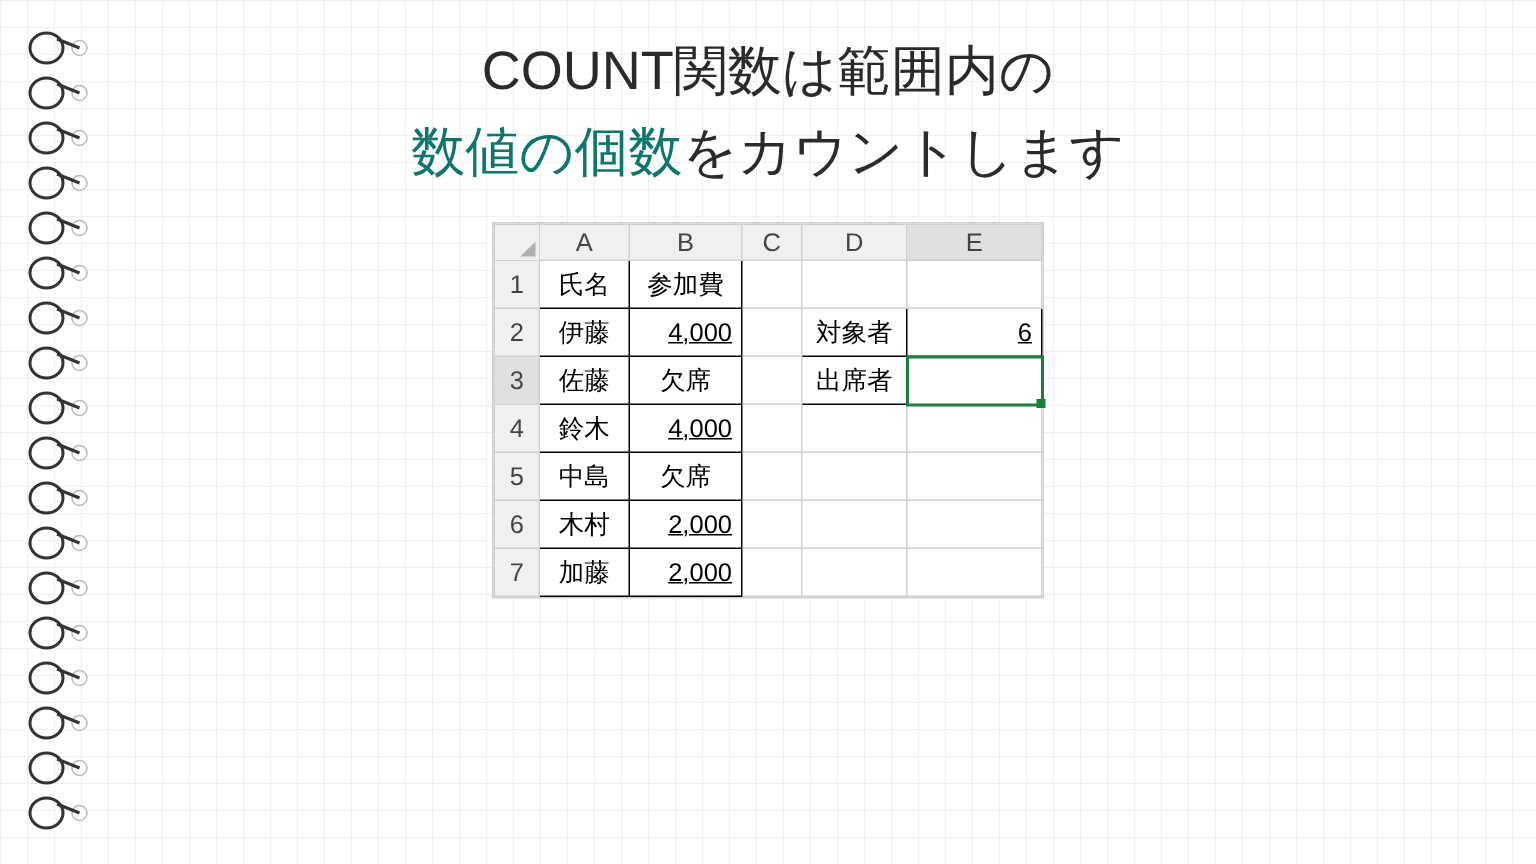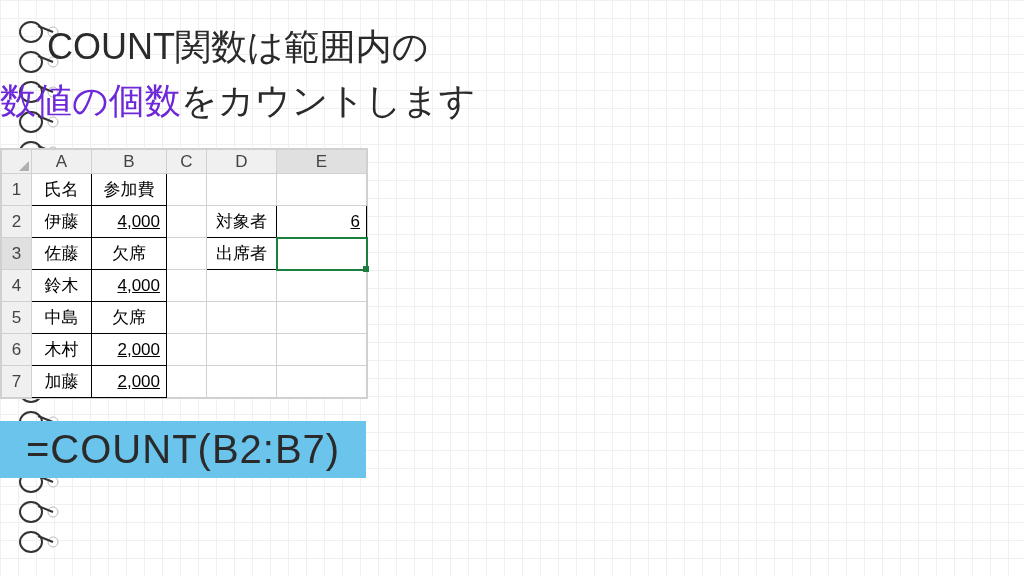--- a/index.html
+++ b/index.html
@@ -35,32 +35,32 @@
       position: relative;
     }
     .ring svg { display: block; }
     .content {
       position: relative;
       z-index: 2;
       width: 100%;
       height: 100%;
       display: flex;
       flex-direction: column;
-      align-items: flex-start;
+      align-items: center;
       padding-top: 20px;
     }
     .heading {
       font-size: 36px;
       color: #2a2a2a;
       text-align: center;
       line-height: 1.5;
       margin-bottom: 20px;
       font-weight: 400;
     }
-    .red { color: #6d28d9; }
+    .red { color: #0f766e; }
     .sheet {
       background: #fff;
       border: 1px solid #d0d0d0;
       position: relative;
     }
     table { border-collapse: collapse; }
     .hdr-cell, .rownum, .cell {
       border: 1px solid #d0d0d0;
       height: 32px;
       font-size: 17px;
@@ -332,14 +332,13 @@
         <td class="cell col-A bordered left-txt">加藤</td>
         <td class="cell col-B bordered right-txt">2,000</td>
         <td class="cell col-C"></td>
         <td class="cell col-D"></td>
         <td class="cell col-E"></td>
       </tr>
     </tbody>
       </table>
   </div>
 
-  <div class="formula-box">=COUNT(B2:B7)</div>
 </div>
 
 </body></html>

